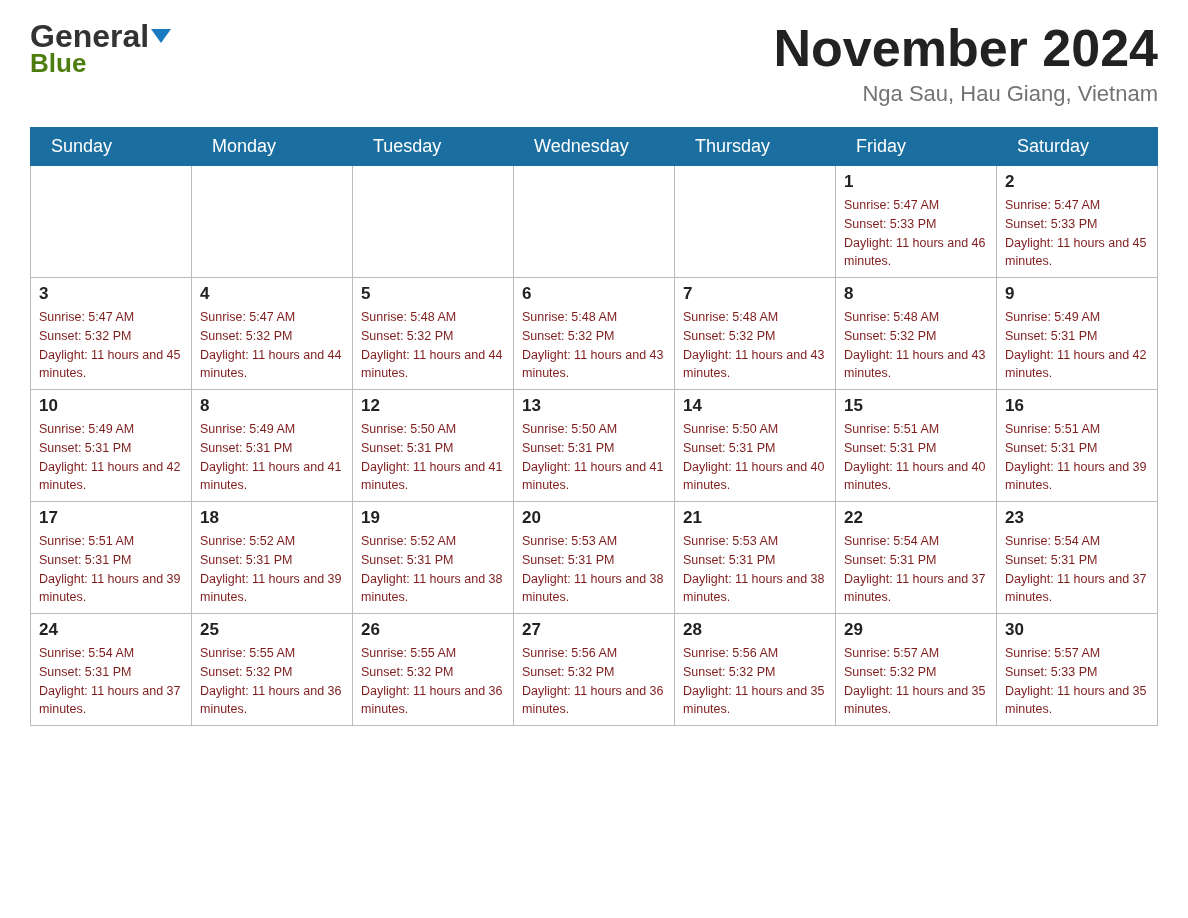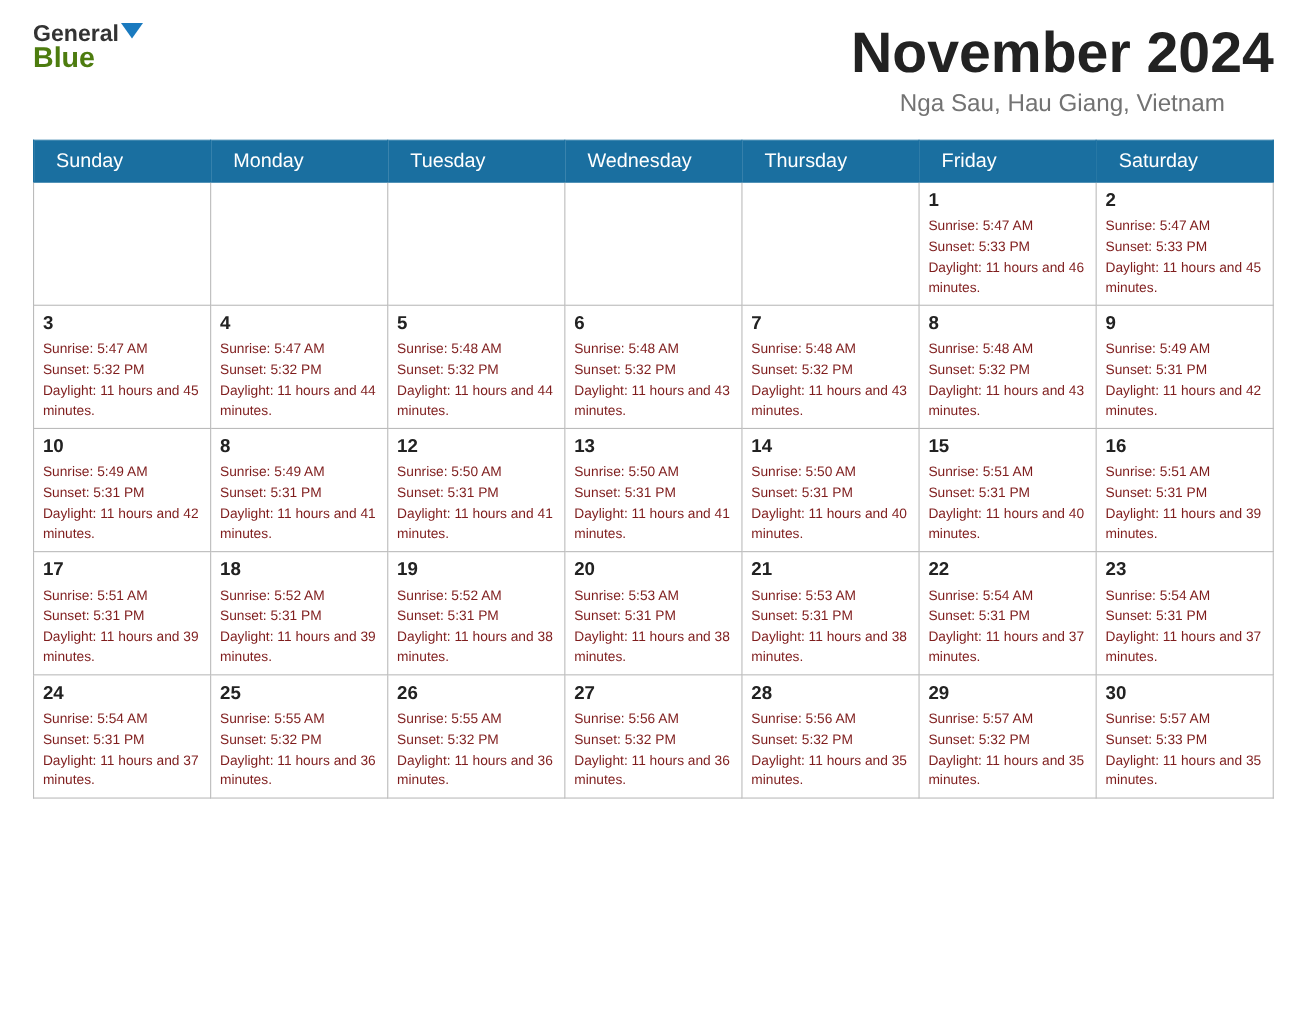--- a/index.html
+++ b/index.html
@@ -15,21 +15,21 @@
       justify-content: space-between;
       align-items: flex-start;
       margin-bottom: 20px;
     }
     .logo-area {
       display: flex;
       flex-direction: column;
       align-items: flex-start;
     }
     .logo-text {
-      font-size: 21px;
+      font-size: 32px;
       font-weight: bold;
       color: #333;
       line-height: 1;
     }
     .logo-triangle {
       display: inline-block;
       width: 0;
       height: 0;
       border-left: 10px solid transparent;
       border-right: 10px solid transparent;
@@ -39,21 +39,21 @@
       position: relative;
       top: -3px;
     }
     .logo-blue-line {
       color: #4d7c0f;
       font-size: 26px;
       font-weight: bold;
       margin-top: -4px;
     }
     .title-area {
-      text-align: center;
+      text-align: right;
     }
     .month-title {
       font-size: 52px;
       font-weight: bold;
       color: #222;
       line-height: 1.1;
     }
     .location-title {
       font-size: 22px;
       color: #737373;

